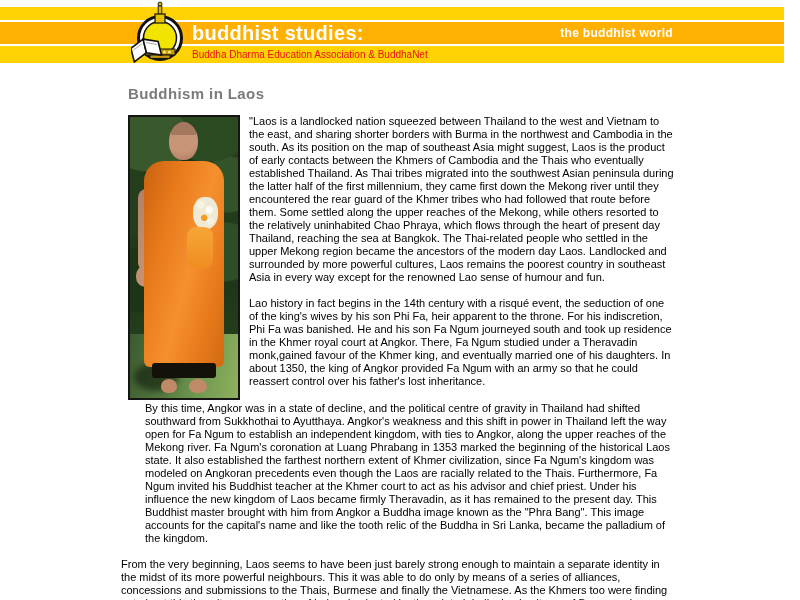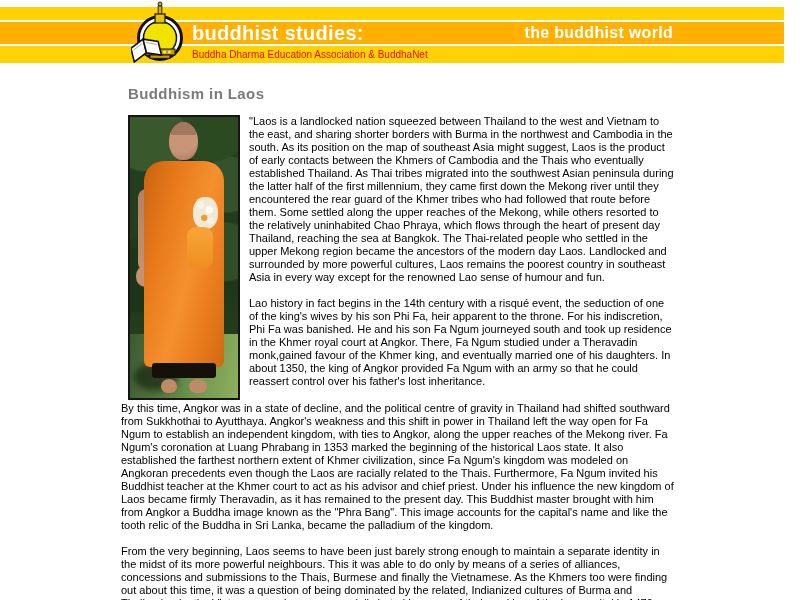--- a/index.html
+++ b/index.html
@@ -11,37 +11,37 @@
   .band{width:800px;}
   .band-top{height:7px;background:#fff;}
   .band-y1{height:13px;background:#ffd303;}
   .band-gap{height:2px;background:#fff;}
   .band-or{height:22px;background:#ffb000;}
   .band-y2{height:17px;background:#ffd303;}
 
   .site-title{position:absolute;left:192px;top:21px;height:24px;line-height:24px;
     color:#fff;font-weight:bold;font-size:20px;letter-spacing:.3px;}
   .world-title{position:absolute;right:127px;top:21px;height:24px;line-height:24px;
-    color:#fff;font-weight:bold;font-size:16px;letter-spacing:.3px;}
+    color:#fff;font-weight:bold;font-size:12px;letter-spacing:.3px;}
   .site-sub{position:absolute;left:192px;top:48px;height:13px;line-height:13px;
     color:#e8121a;font-weight:normal;font-size:10px;}
   .breadcrumb{position:absolute;right:127px;top:49px;height:12px;line-height:12px;
     font-size:10px;font-weight:bold;color:#222;white-space:nowrap;}
   .breadcrumb .sep{color:#ee7600;margin:0 3px;}
   .breadcrumb a{color:#222;text-decoration:underline;}
   .breadcrumb .current{color:#111;text-decoration:none;}
 
   #logo{position:absolute;left:131px;top:1px;width:58px;height:62px;}
 
   
   #main{padding:22px 110px 0 121px;}
   .page-title{margin:0 0 13px 7px;font-size:15px;font-weight:bold;color:#7b7b7b;
     letter-spacing:.4px;}
   .para{font-size:11px;line-height:13px;color:#000;margin:0 0 13px 0;text-align:left;}
-  .para.clear{clear:left;}
+  .para.clear{clear:left;margin-left:24px;}
 
   
   .photo{float:left;width:108px;height:281px;border:2px solid #151515;
     margin:0 9px 2px 7px;position:relative;overflow:hidden;
     background:
       radial-gradient(60px 46px at 18% 8%,  #39592c 0 68%, transparent 72%),
       radial-gradient(56px 44px at 72% 5%,  #2c4a22 0 68%, transparent 72%),
       radial-gradient(50px 40px at 45% 18%, #1b3015 0 68%, transparent 72%),
       radial-gradient(46px 40px at 90% 24%, #35532a 0 68%, transparent 72%),
       radial-gradient(52px 44px at 8% 32%,  #243e1d 0 68%, transparent 72%),

